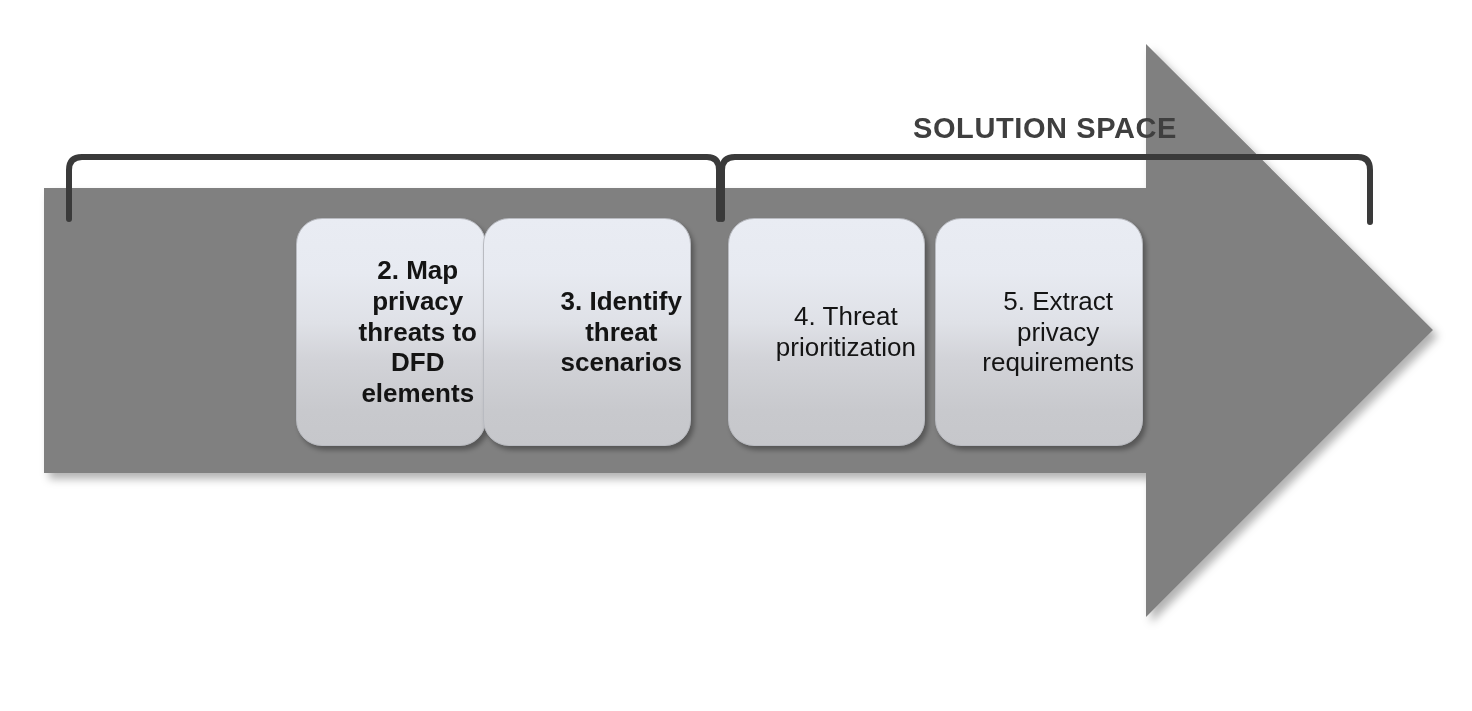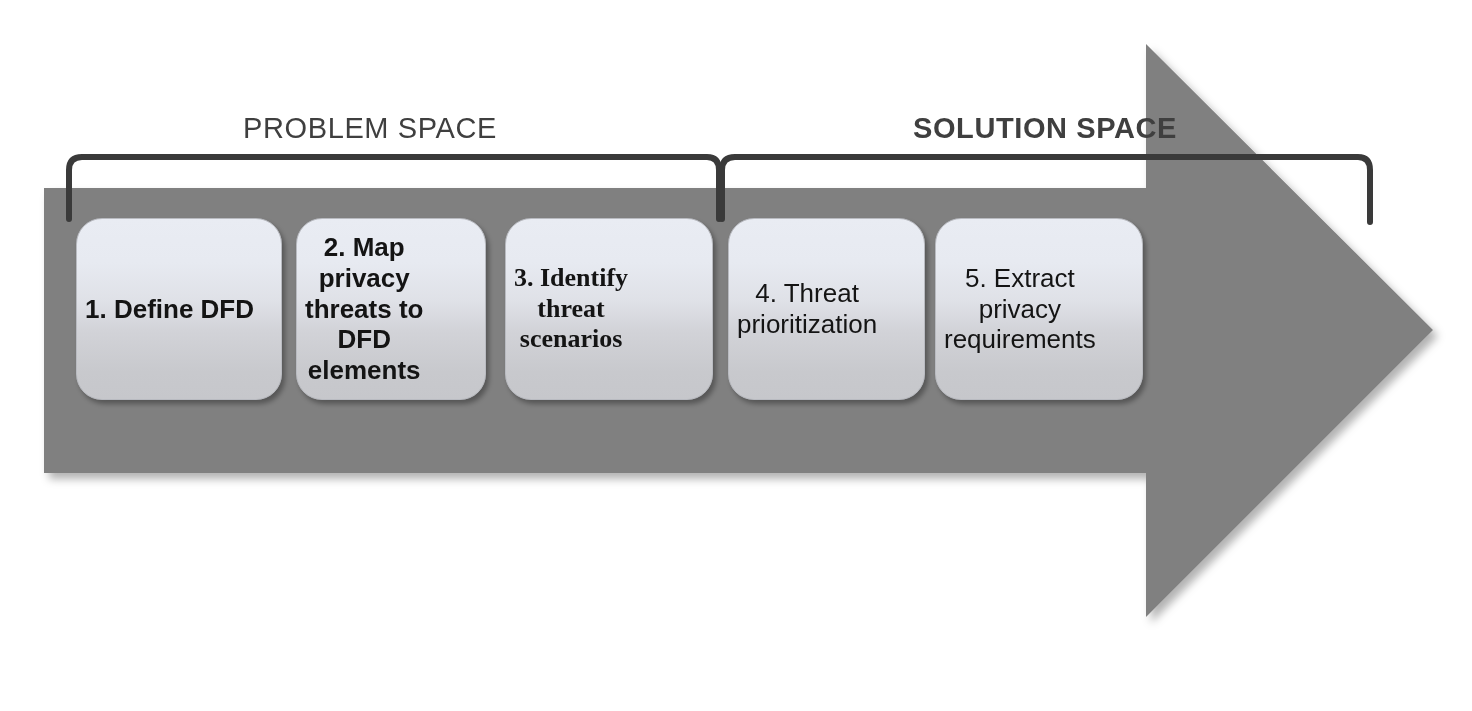--- a/index.html
+++ b/index.html
@@ -50,50 +50,50 @@
     left: 0; top: 0;
     width: 1472px;
     height: 711px;
     pointer-events: none;
   }
 
   
   .step-box {
     position: absolute;
     top: 218px;
-    height: 182px;
+    height: 228px;
     border-radius: 26px;
     border: 1px solid #b9bbc1;
     background: linear-gradient(to bottom,
         #e9ecf3 0%,
         #e7eaf1 24%,
         #dfe1e7 46%,
         #d2d3d8 62%,
         #c8c9cd 85%,
         #c6c7cb 100%);
     box-shadow: 3px 4px 5px rgba(0,0,0,0.33);
     display: flex;
     align-items: center;
-    justify-content: flex-start;
+    justify-content: flex-end;
     box-sizing: border-box;
     padding: 4px 8px;
   }
   .step-text {
     color: #141414;
     font-size: 26px;
     line-height: 1.18;
     text-align: center;
     white-space: pre-line;
   }
   .step-box.bold .step-text { font-weight: bold; }
   .step-box.regular .step-text { font-weight: 400; }
 
   #step-1 { left: 76px;   width: 206px; }
   #step-2 { left: 296px;  width: 190px; }
-  #step-3 { left: 505px;  width: 208px; font-family: Liberation Serif, serif; }
+  #step-3 { left: 483px;  width: 208px; }
   #step-4 { left: 728px;  width: 197px; }
   #step-5 { left: 935px;  width: 208px; }
   #step-6 { left: 1155px; width: 211px; }
 </style>
 </head>
 <body>
 
 <div id="canvas">
 
   <svg class="arrow-svg" viewBox="0 0 1472 711">
@@ -105,27 +105,23 @@
     <polygon points="44,188 1146,188 1146,44 1433,330 1146,617 1146,473 44,473" fill="#808080" filter="url(#arrowShadow)"></polygon>
   </svg>
 
   <svg class="bracket-svg" viewBox="0 0 1472 711">
 
     <path d="M 69,219 L 69,170 Q 69,157 82,157 L 707,157 Q 719,157 719,170 L 719,219" fill="none" stroke="#3a3a3a" stroke-width="6" stroke-linecap="round"></path>
 
     <path d="M 722,219 L 722,170 Q 722,157 735,157 L 1358,157 Q 1370,157 1370,170 L 1370,222" fill="none" stroke="#3a3a3a" stroke-width="6" stroke-linecap="round"></path>
   </svg>
 
-  <div class="bracket-label" id="label-problem">PROBLEM SPACE</div>
 
   <div class="bracket-label" id="label-solution">SOLUTION SPACE</div>
 
-  <div class="step-box bold" id="step-1">
-    <span class="step-text">1. Define DFD</span>
-  </div>
 
   <div class="step-box bold" id="step-2">
     <span class="step-text">2. Map
 privacy
 threats to
 DFD
 elements</span>
   </div>
 
   <div class="step-box bold" id="step-3">

